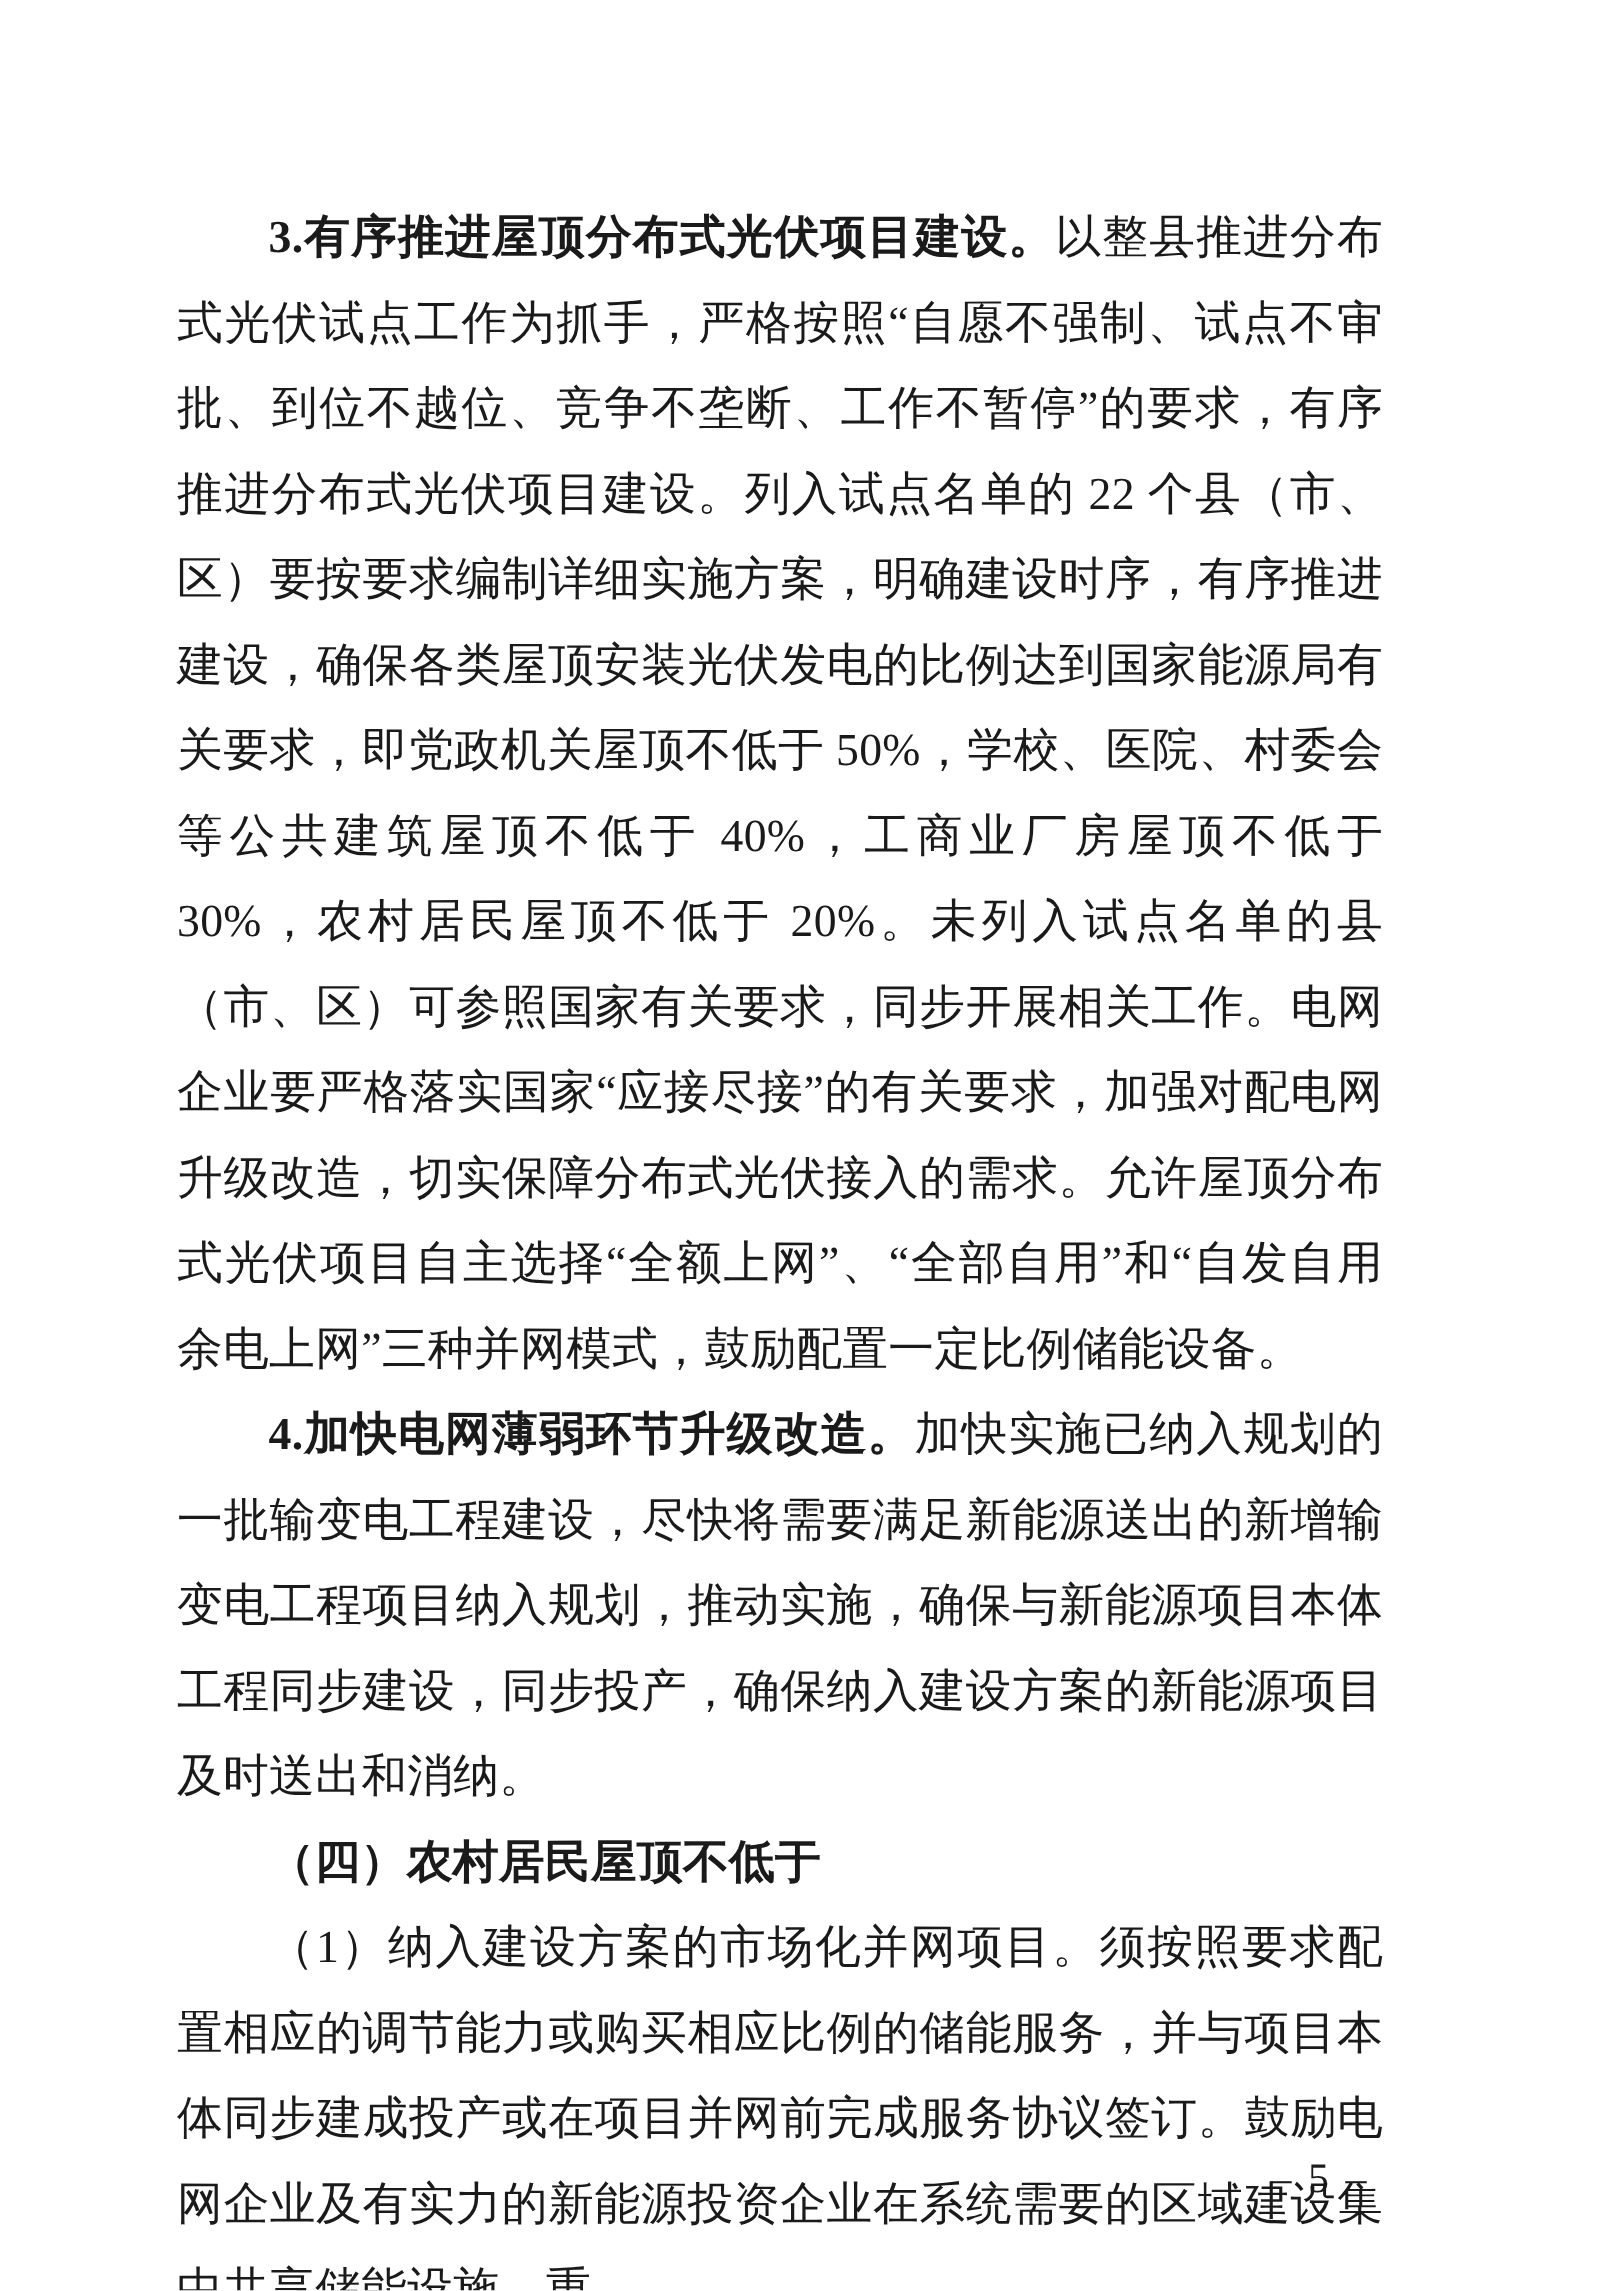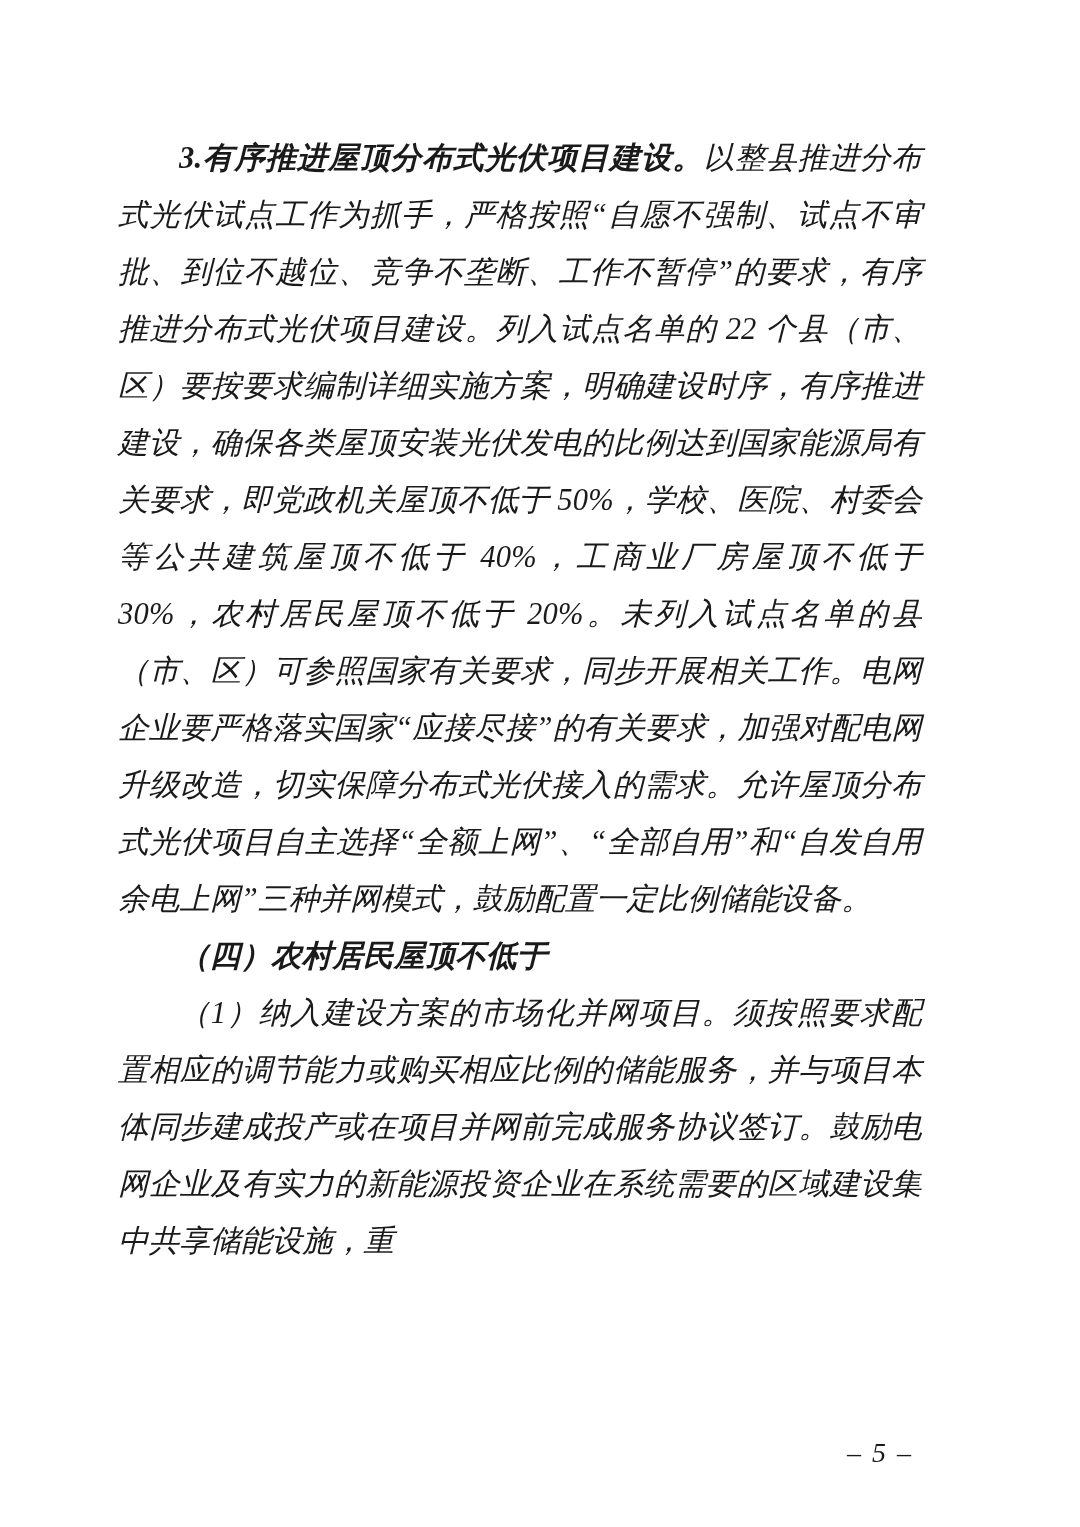--- a/index.html
+++ b/index.html
@@ -10,21 +10,20 @@
   .page {
     position: relative;
     width: 1040px;
     height: 1527px;
     background: #ffffff;
     box-sizing: border-box;
     padding: 130px 118px 60px 118px;
     font-family: "Liberation Serif", serif;
     color: #1a1a1a;
     overflow: hidden;
-    font-style: italic;
   }
   .body-text {
     font-size: 30.5px;
     line-height: 57px;
     text-align: justify;
     text-justify: inter-ideograph;
     letter-spacing: 0.2px;
   }
   p {
     margin: 0;
@@ -57,20 +56,21 @@
 </style>
 </head>
 <body>
 
 <div class="page">
 
   <div class="body-text">
 
     <p class="indent"><span class="lead">3.有序推进屋顶分布式光伏项目建设。</span><span>以整县推进分布式光伏试点工作为抓手，严格按照“自愿不强制、试点不审批、到位不越位、竞争不垄断、工作不暂停”的要求，有序推进分布式光伏项目建设。列入试点名单的 22 个县（市、区）要按要求编制详细实施方案，明确建设时序，有序推进建设，确保各类屋顶安装光伏发电的比例达到国家能源局有关要求，即党政机关屋顶不低于 50%，学校、医院、村委会等公共建筑屋顶不低于 40%，工商业厂房屋顶不低于 30%，农村居民屋顶不低于 20%。未列入试点名单的县（市、区）可参照国家有关要求，同步开展相关工作。电网企业要严格落实国家“应接尽接”的有关要求，加强对配电网升级改造，切实保障分布式光伏接入的需求。允许屋顶分布式光伏项目自主选择“全额上网”、“全部自用”和“自发自用余电上网”三种并网模式，鼓励配置一定比例储能设备。</span></p>
 
+    <p class="indent"><span class="lead">4.加快电网薄弱环节升级改造。</span><span>加快实施已纳入规划的一批输变电工程建设，尽快将需要满足新能源送出的新增输变电工程项目纳入规划，推动实施，确保与新能源项目本体工程同步建设，同步投产，确保纳入建设方案的新能源项目及时送出和消纳。</span></p>
 
     <p class="heading">（四）农村居民屋顶不低于</p>
 
 
     <p class="indent">（1）纳入建设方案的市场化并网项目。须按照要求配置相应的调节能力或购买相应比例的储能服务，并与项目本体同步建成投产或在项目并网前完成服务协议签订。鼓励电网企业及有实力的新能源投资企业在系统需要的区域建设集中共享储能设施，重</p>
 
   </div>
 
   <div class="page-number"><span class="pn-inner">– 5 –</span></div>
 

